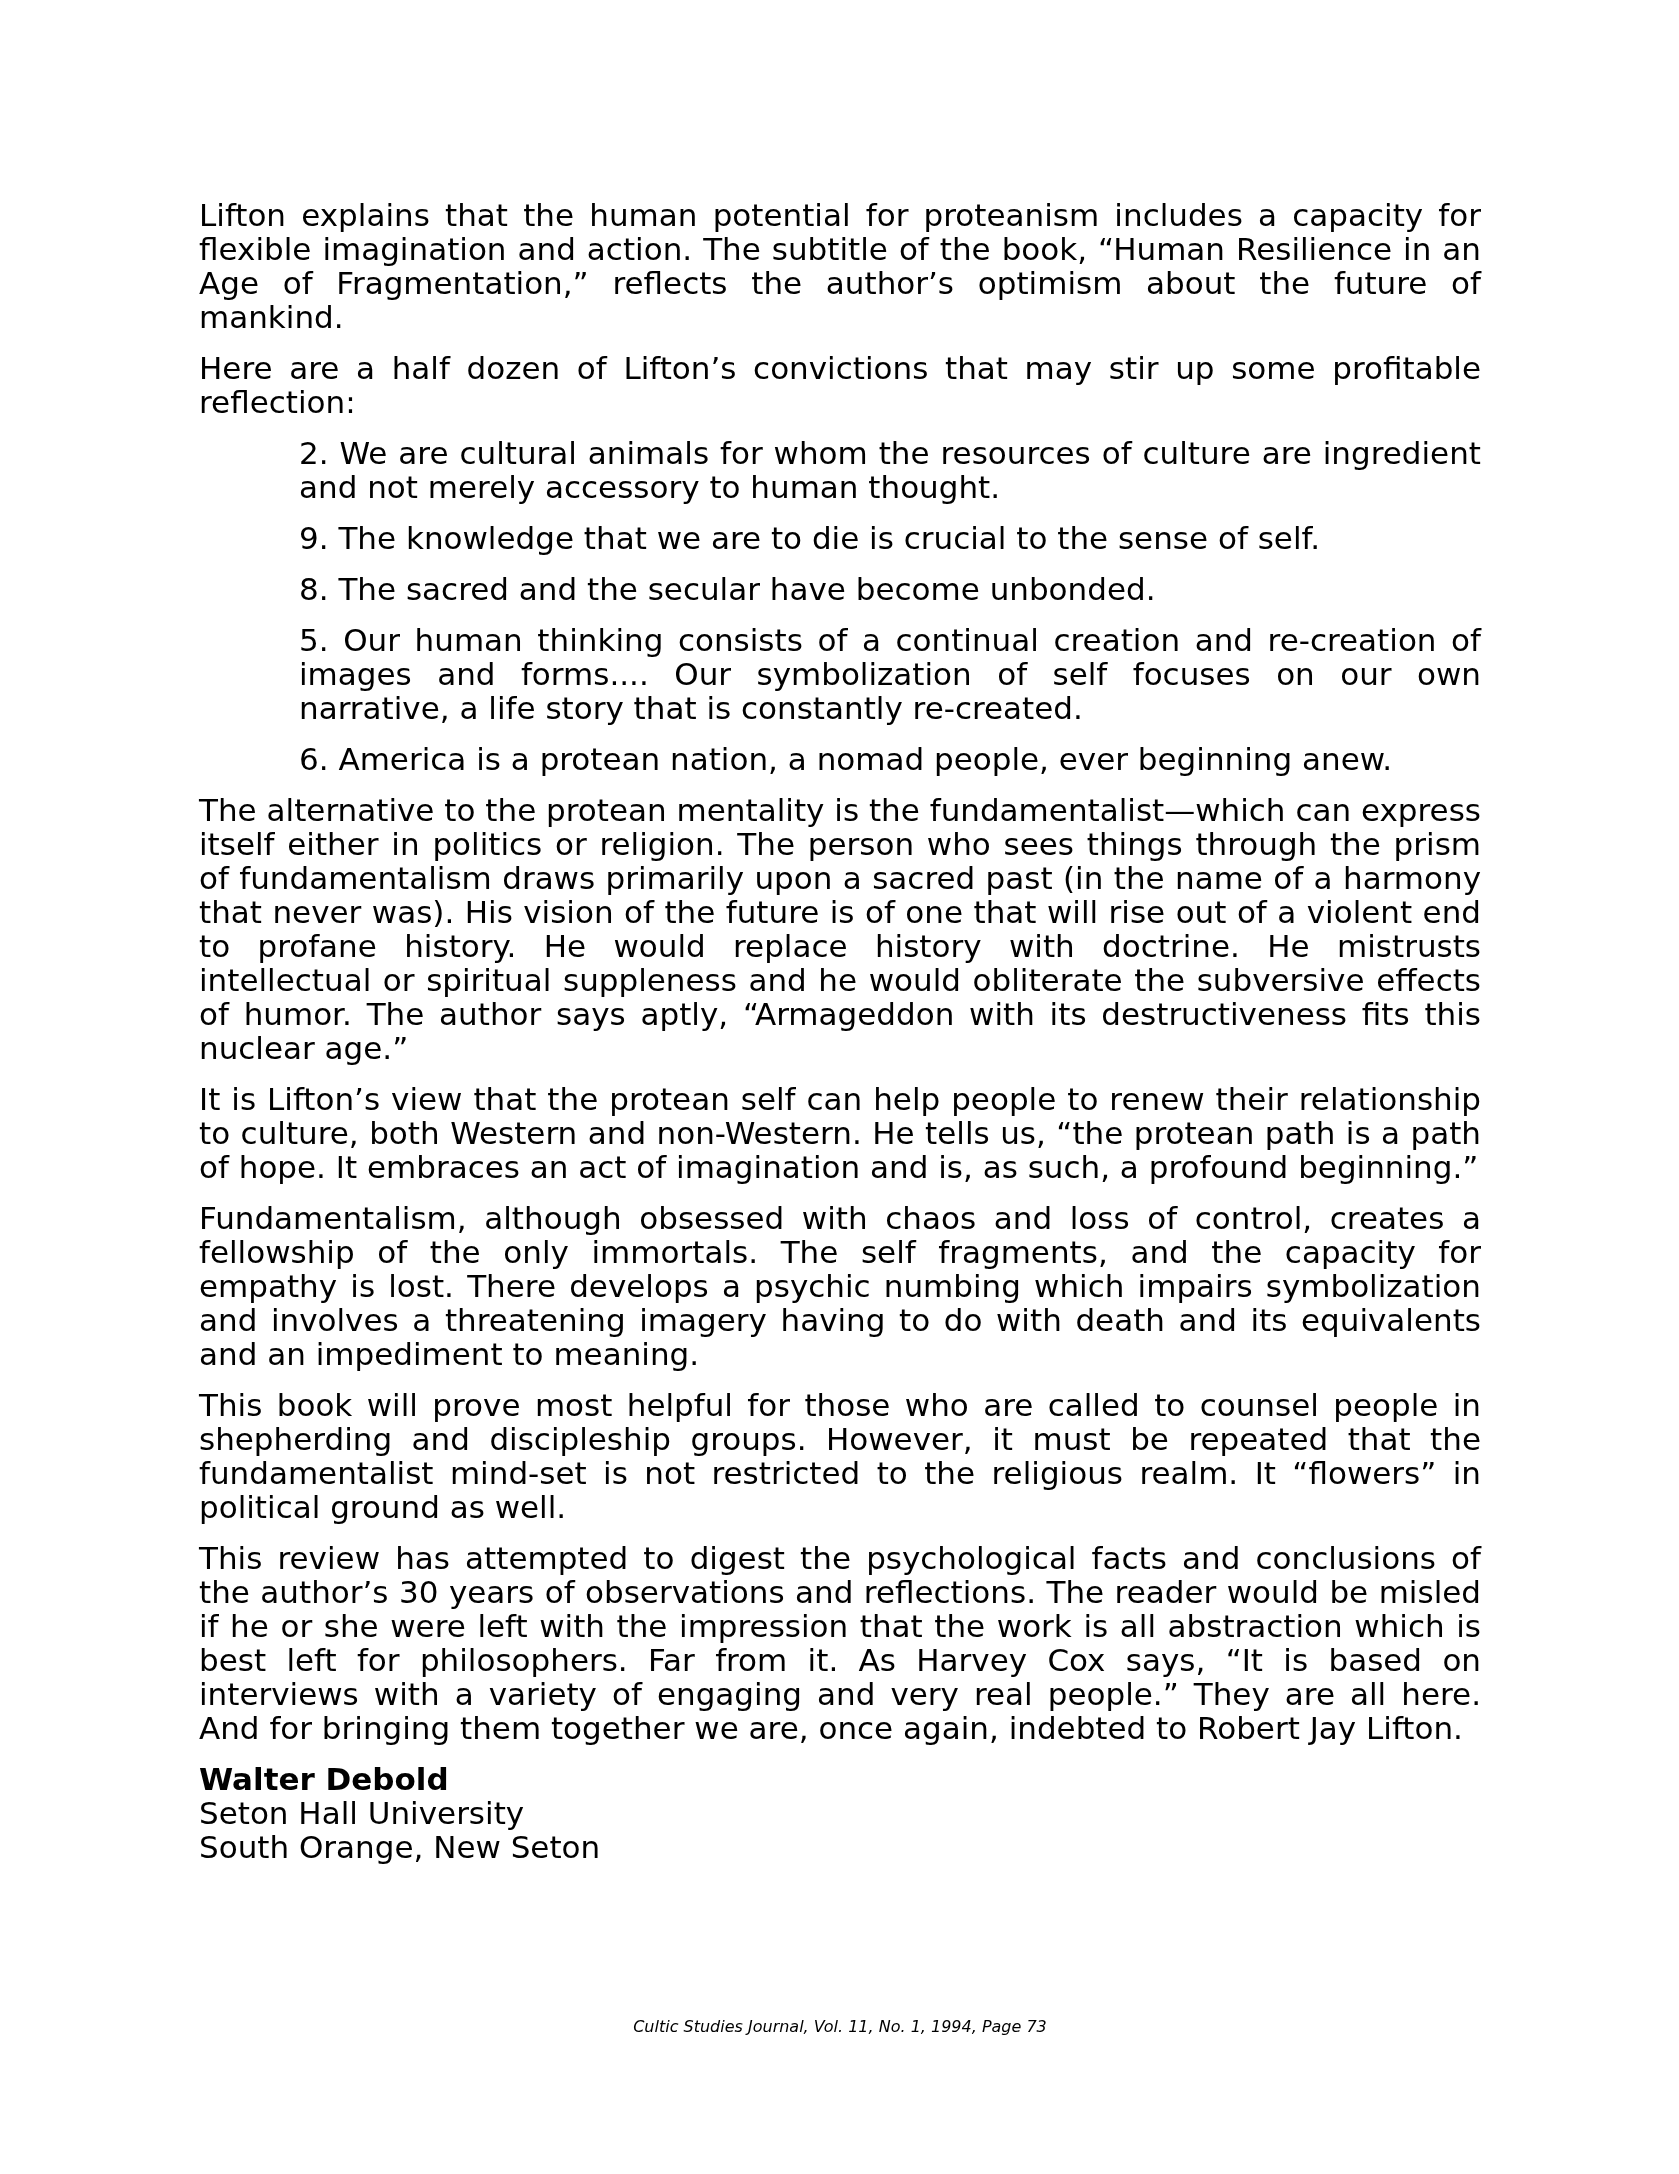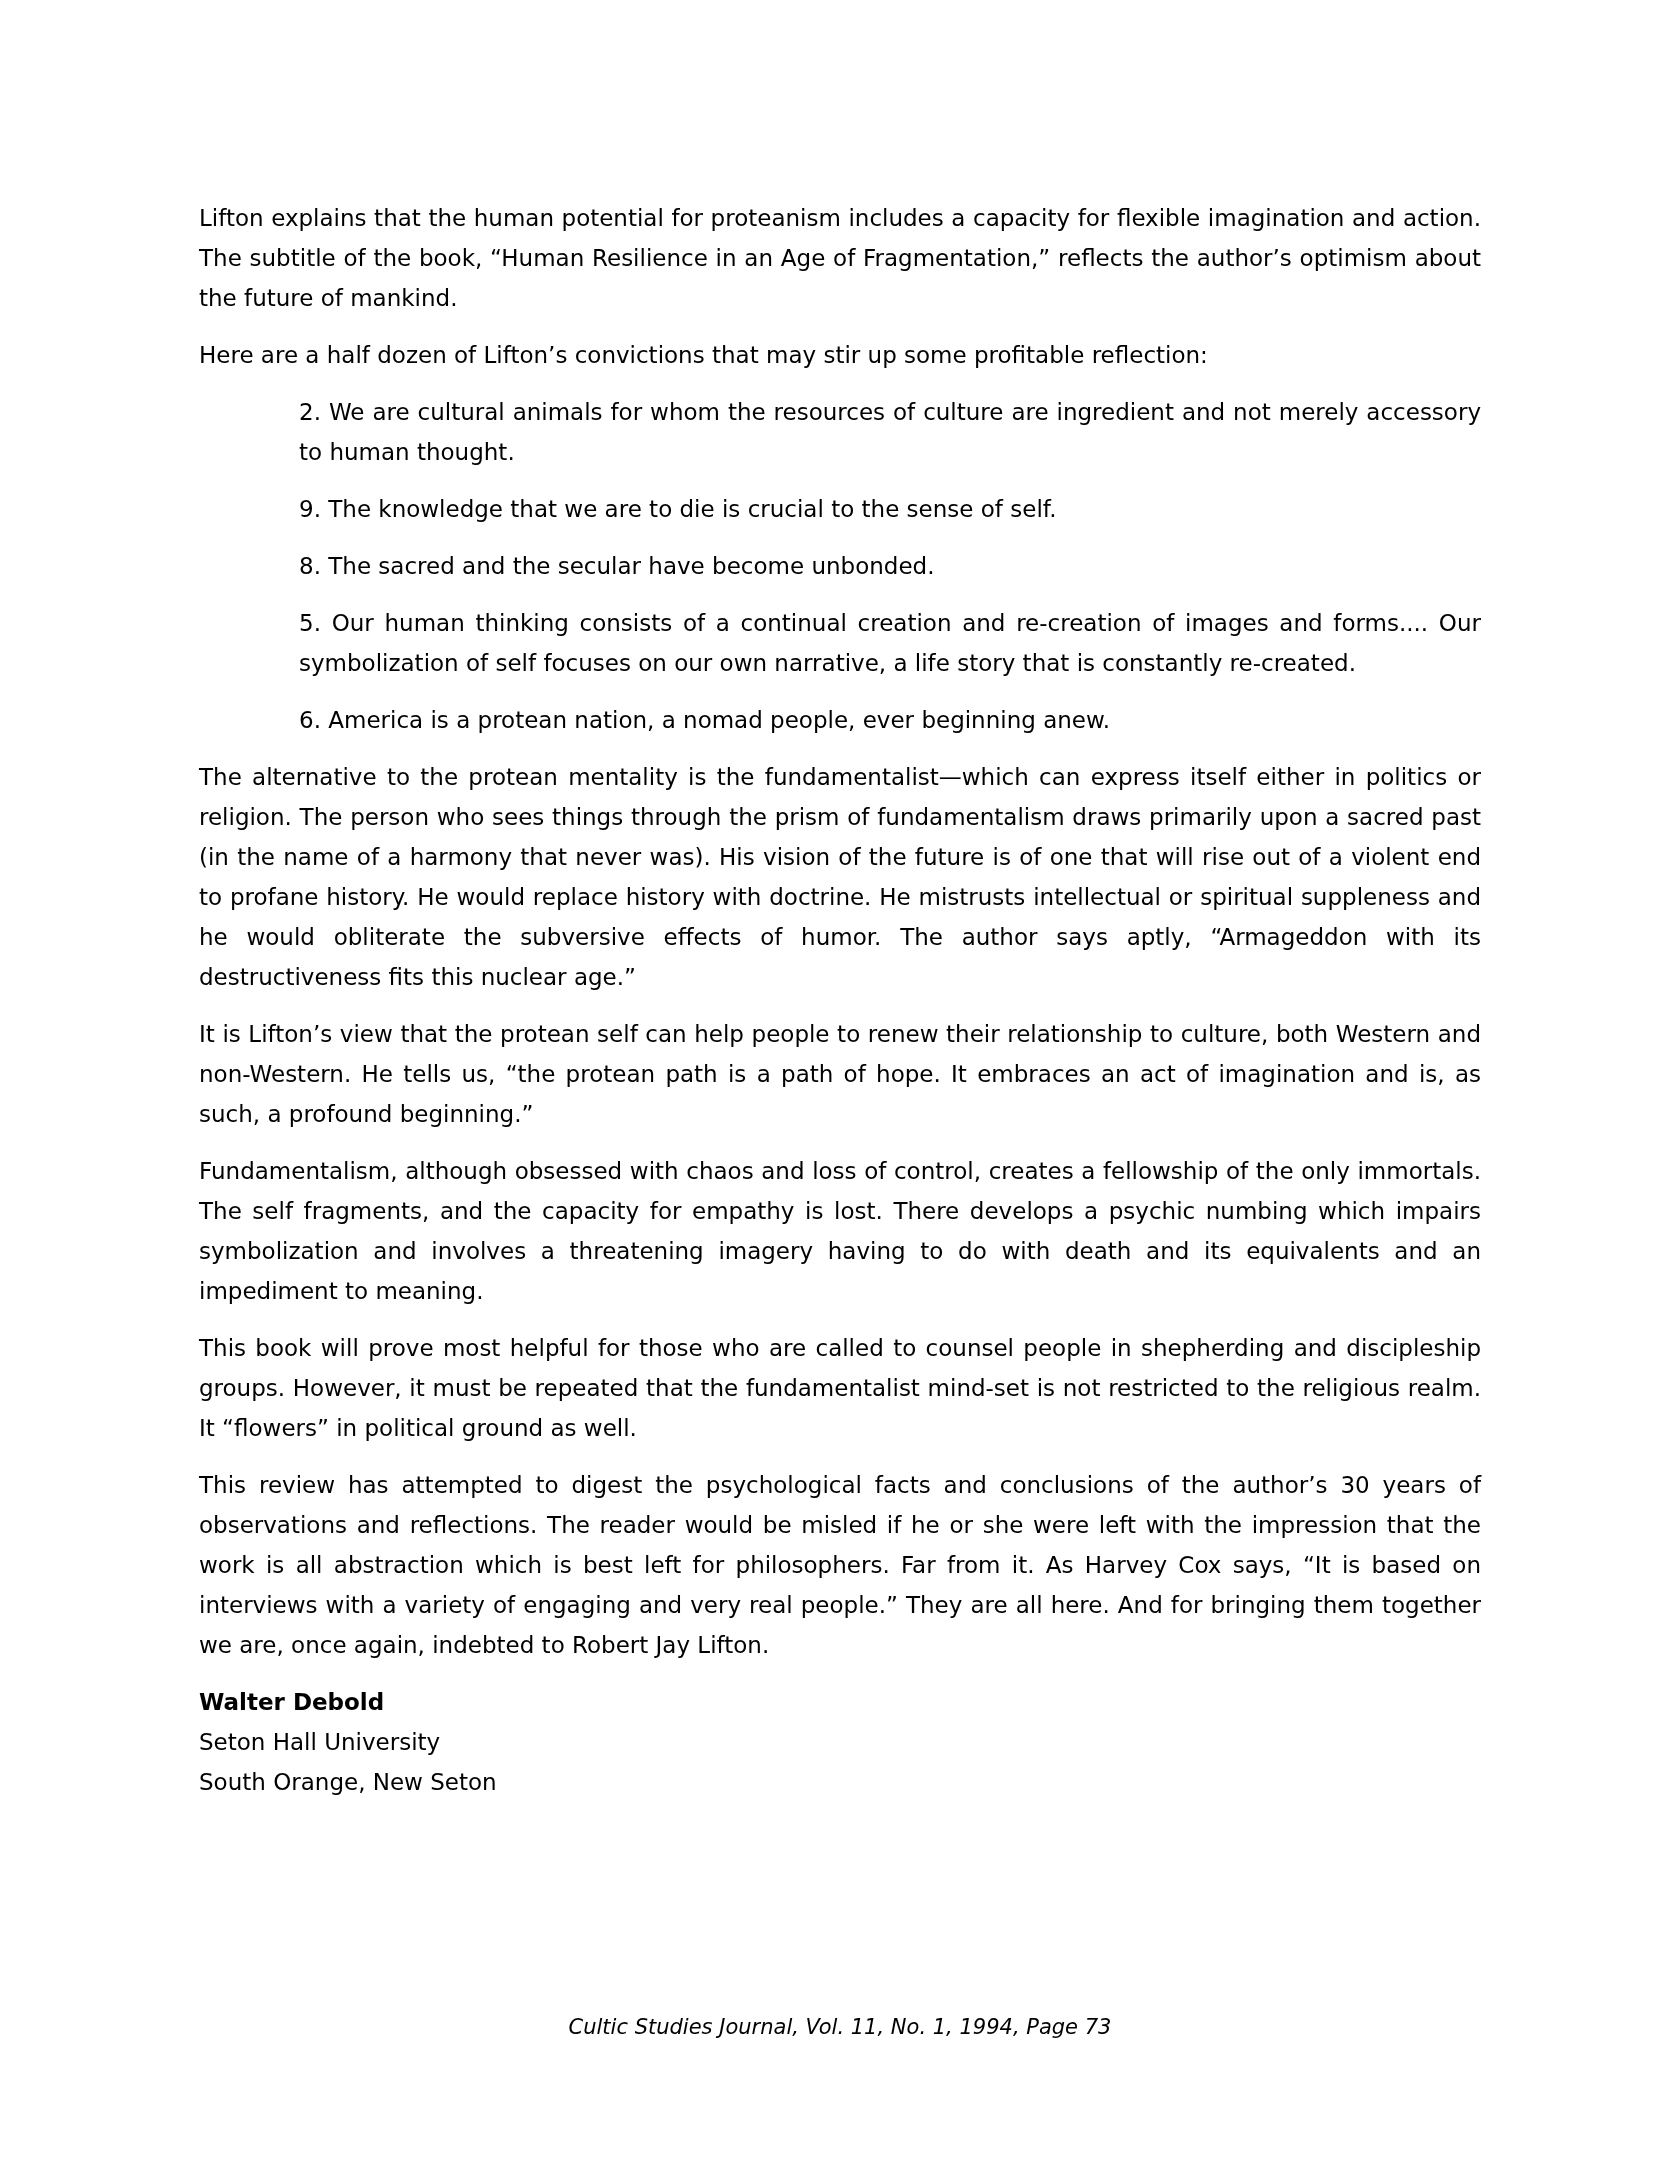--- a/index.html
+++ b/index.html
@@ -13,22 +13,22 @@
       position: relative;
       overflow: hidden;
       color: #000000;
       font-family: "DejaVu Sans", sans-serif;
     }
     .page {
       position: absolute;
       left: 199px;
       top: 198px;
       width: 1282px;
-      font-size: 23px;
-      line-height: 40px;
+      font-size: 31px;
+      line-height: 34px;
     }
     .para {
       margin: 0 0 17px 0;
       text-align: justify;
       text-align-last: left;
     }
     .list {
       margin: 0;
       padding: 0 0 0 100px;
       list-style: none;
@@ -49,21 +49,21 @@
       font-weight: bold;
     }
     .footer {
       position: absolute;
       left: 0;
       width: 1680px;
       top: 2013px;
       text-align: center;
       font-family: "DejaVu Sans", sans-serif;
       font-style: italic;
-      font-size: 21px;
+      font-size: 16px;
       line-height: 28px;
     }
   </style>
 </head>
 <body>
 
 <div class="page">
   <p class="para">Lifton explains that the human potential for proteanism includes a capacity for flexible imagination and action. The subtitle of the book, “Human Resilience in an Age of Fragmentation,” reflects the author’s optimism about the future of mankind.</p>
   <p class="para">Here are a half dozen of Lifton’s convictions that may stir up some profitable reflection:</p>
 

